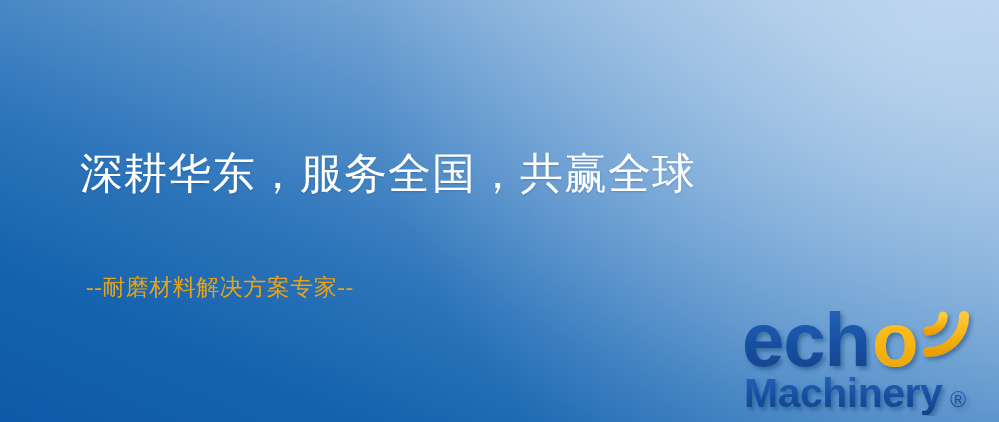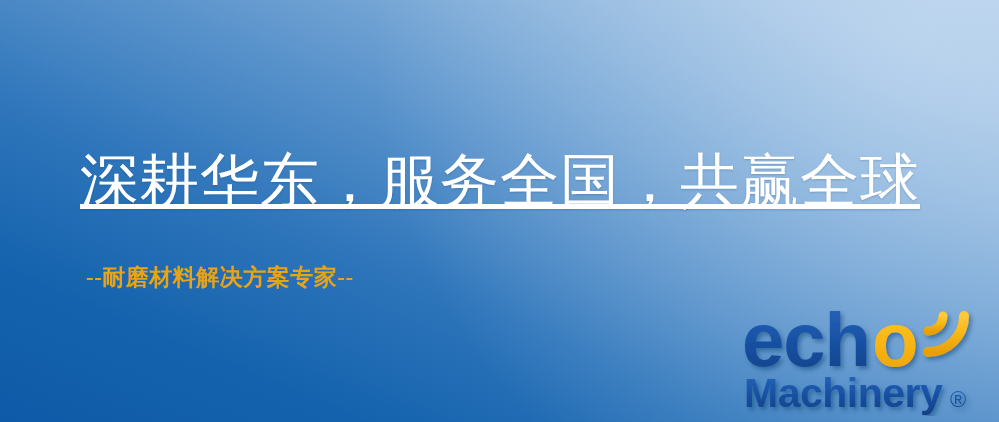--- a/index.html
+++ b/index.html
@@ -34,42 +34,40 @@
     pointer-events: none;
     background:
       radial-gradient(circle at 92% 8%, rgba(205,225,245,0.55) 0%, rgba(205,225,245,0) 55%);
   }
 
   .headline {
     position: absolute;
     left: 80px;
     top: 152px;
     font-family: "Liberation Serif", "DejaVu Serif", serif;
-    font-size: 59px;
+    font-size: 43px;
     line-height: 1;
     letter-spacing: 1px;
     color: #ffffff;
     white-space: nowrap;
     text-shadow: 0 1px 2px rgba(10,50,95,0.22);
     z-index: 3;
-    text-decoration: underline;
   }
 
   .subtitle {
     position: absolute;
     left: 86px;
-    top: 266px;
+    top: 276px;
     font-family: "Liberation Serif", "DejaVu Serif", serif;
     font-size: 23px;
     line-height: 1;
     letter-spacing: 0.5px;
     color: #e8a317;
     white-space: nowrap;
     z-index: 3;
-    font-weight: bold;
   }
 
   
   .logo {
     position: absolute;
     left: 742px;
     top: 296px;
     width: 252px;
     height: 120px;
     z-index: 4;

